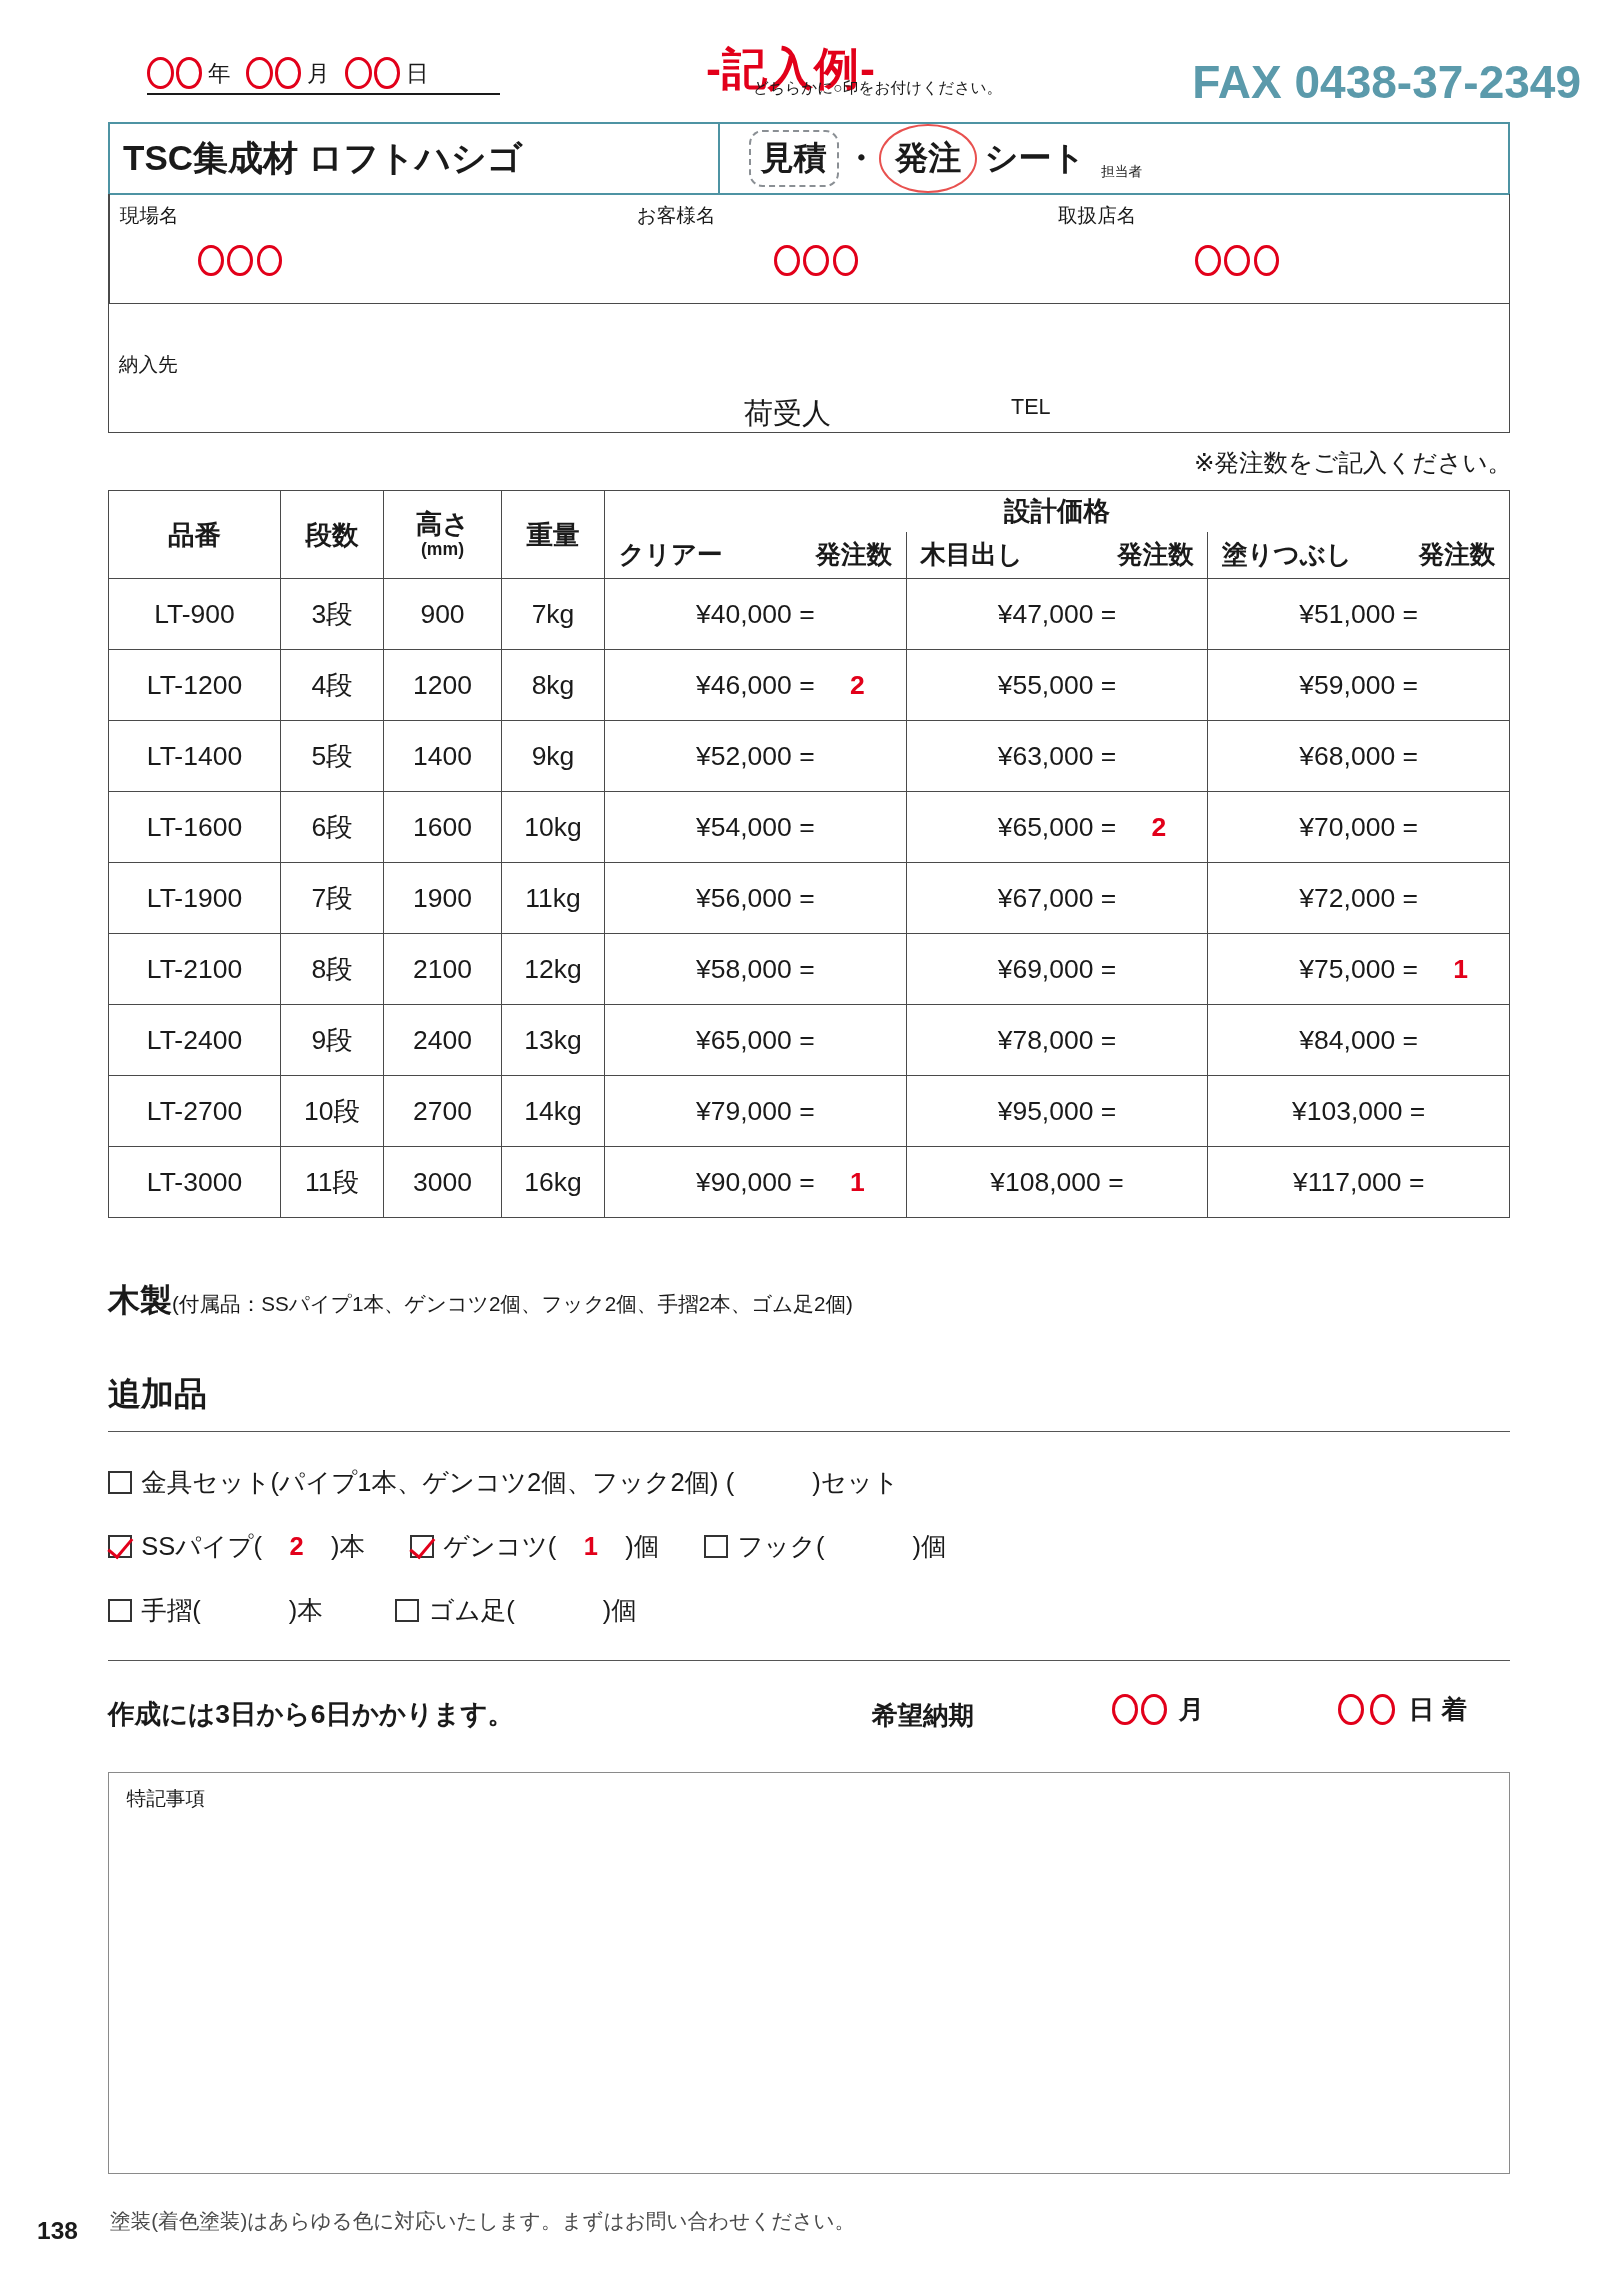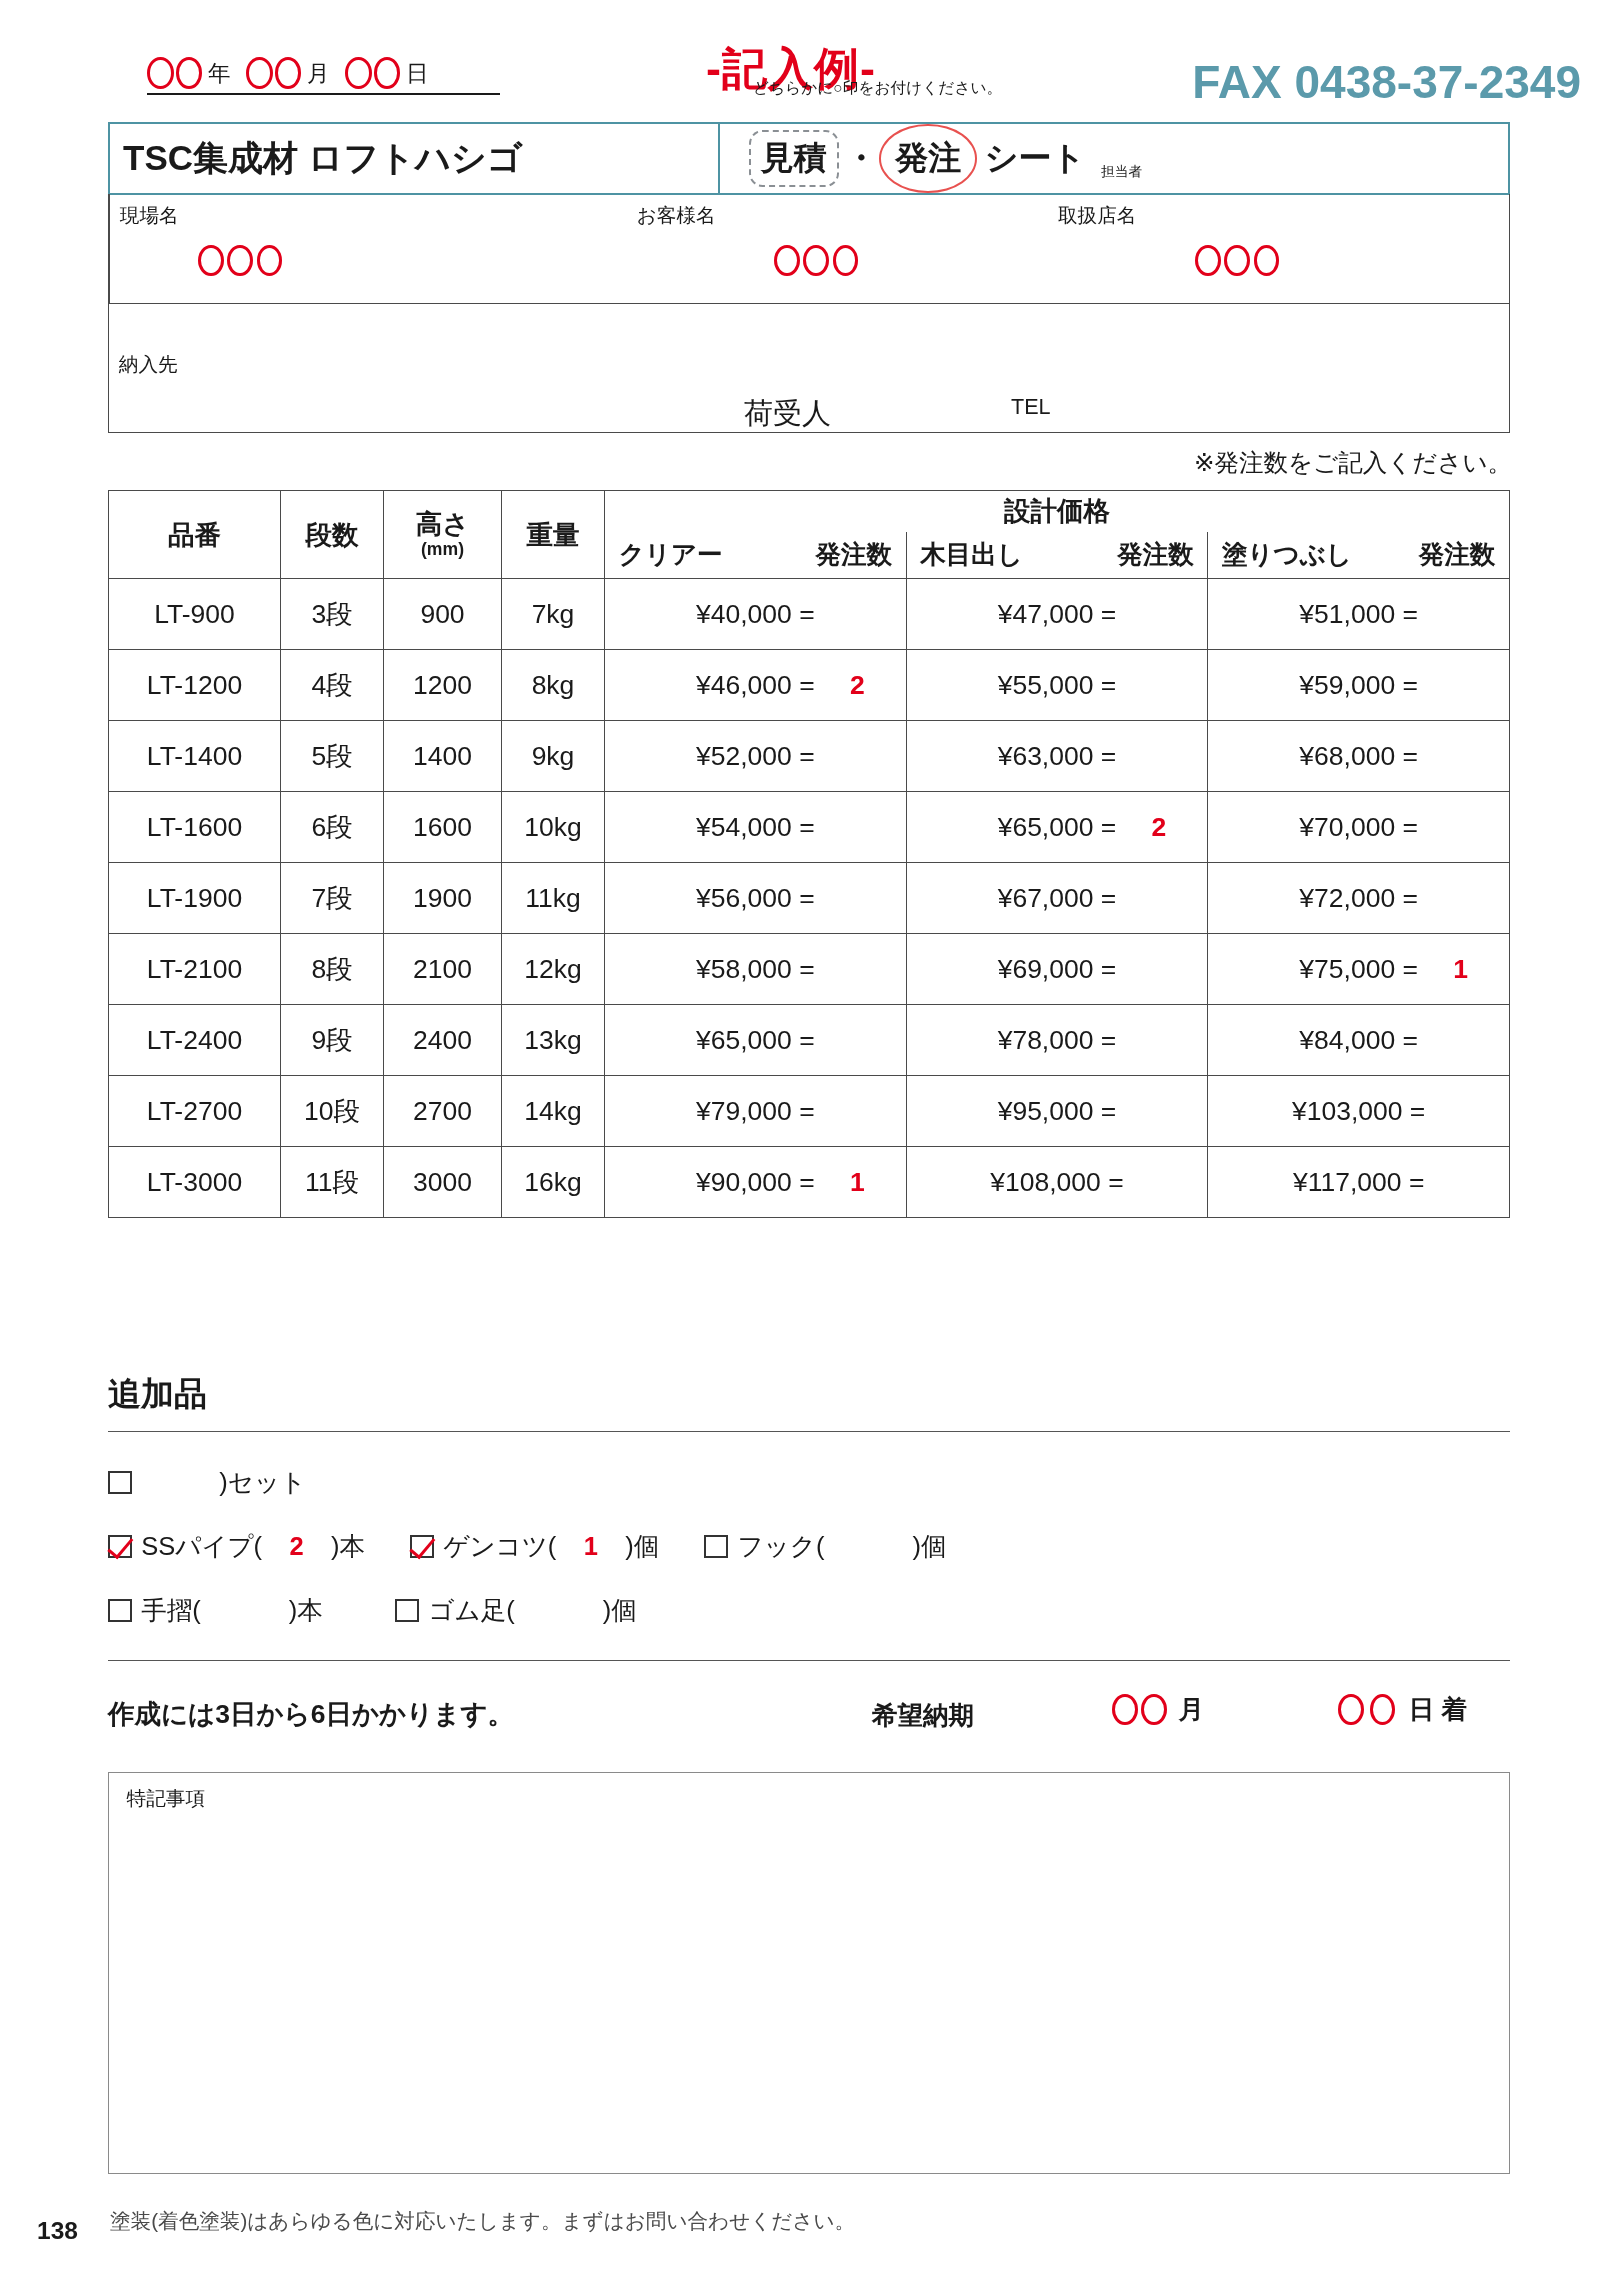--- a/index.html
+++ b/index.html
@@ -413,26 +413,30 @@
           <td>11段</td>
           <td>3000</td>
           <td>16kg</td>
           <td class="price-cell"><span class="yen">¥90,000 =</span><span class="qty">1</span></td>
           <td class="price-cell"><span class="yen">¥108,000 =</span><span class="qty"></span></td>
           <td class="price-cell"><span class="yen">¥117,000 =</span><span class="qty"></span></td>
         </tr>
       </tbody>
   </table>
 
+  <div class="wood-note">
+    <span class="big">木製</span><span>(付属品：SSパイプ1本、ゲンコツ2個、フック2個、手摺2本、ゴム足2個)</span>
+  </div>
 
   <div class="add-title">追加品</div>
   <div class="hr1"></div>
 
   <div class="addline l1">
     <span class="chk" id="chk-kanagu"></span>
+    <span>金具セット(パイプ1本、ゲンコツ2個、フック2個) (</span>
     <span class="paren-val" style="width:78px"></span>
     <span>)セット</span>
   </div>
 
   <div class="addline l2">
     <span class="chk checked" id="chk-sspipe"></span>
     <span>SSパイプ(</span>
     <span class="paren-val" style="width:69px">2</span>
     <span>)本</span>
     <span class="gap-md"></span>

